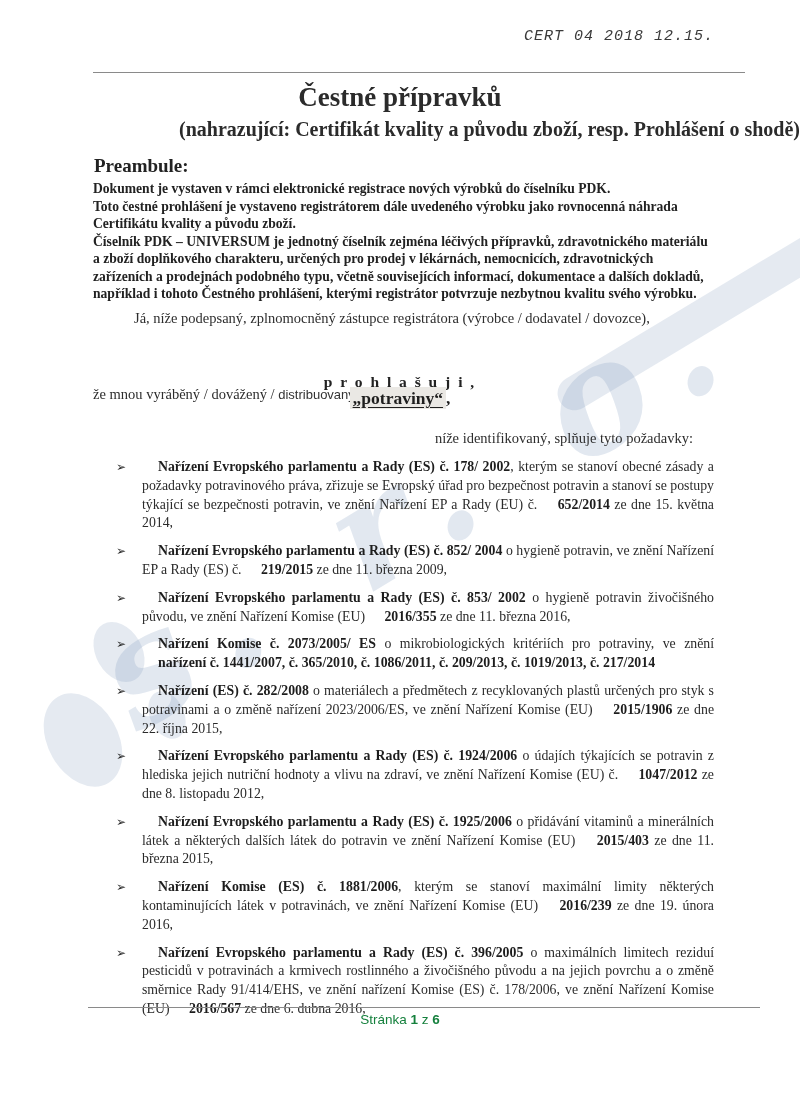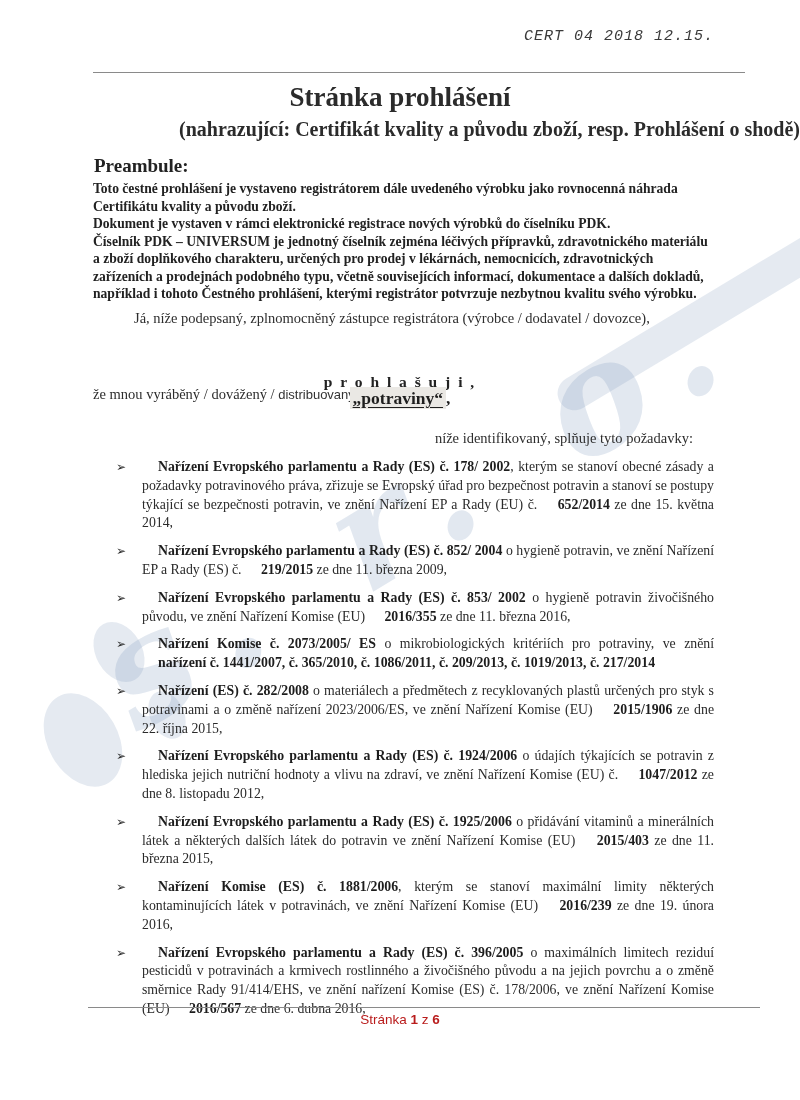--- a/index.html
+++ b/index.html
@@ -103,21 +103,21 @@
     font-size:12px;color:#2a2a2a;padding-top:2px;
   }
   .reg-text{
     flex:1;font-size:13.8px;line-height:18.8px;color:#2a2a2a;
     text-align:justify;
   }
   .reg-text .b{font-weight:bold;color:#1d1d1d;margin-left:16px;}
 
   .footer-text{
     position:absolute;top:1012px;left:0;width:800px;text-align:center;
-    font-family:"Liberation Sans", sans-serif;font-size:13.5px;color:#b91c1c;
+    font-family:"Liberation Sans", sans-serif;font-size:13.5px;color:#15803d;
   }
   .footer-text .b{font-weight:bold;}
 </style>
 </head>
 <body>
 
 <div class="page">
 
   <div class="watermark">
     <div class="wm-blob wm-b1"></div>
@@ -125,27 +125,27 @@
     <div class="wm-blob wm-b3"></div>
     <div class="wm-text">s. r. o.</div>
     <div class="wm-stroke"></div>
   </div>
 
   <div class="content">
 
     <div class="doc-code">CERT  04 2018 12.15.</div>
     <div class="rule rule-top"></div>
 
-    <div class="title-main">Stránka prohlášení</div>
+    <div class="title-main">Čestné přípravků</div>
     <div class="title-sub">(nahrazující: Certifikát kvality a původu zboží, resp. Prohlášení o shodě)</div>
 
     <div class="preambule-heading">Preambule:</div>
     <div class="preamble-block">
+        <p class="preamble-p">Dokument je vystaven v rámci elektronické registrace nových výrobků do číselníku PDK.</p>
         <p class="preamble-p">Toto čestné prohlášení je vystaveno registrátorem dále uvedeného výrobku jako rovnocenná náhrada Certifikátu kvality a původu zboží.</p>
-        <p class="preamble-p">Dokument je vystaven v rámci elektronické registrace nových výrobků do číselníku PDK.</p>
         <p class="preamble-p">Číselník PDK – UNIVERSUM je jednotný číselník zejména léčivých přípravků, zdravotnického materiálu a zboží doplňkového charakteru, určených pro prodej v lékárnách, nemocnicích, zdravotnických zařízeních a prodejnách podobného typu, včetně souvisejících informací, dokumentace a dalších dokladů, například i tohoto Čestného prohlášení, kterými registrátor potvrzuje nezbytnou kvalitu svého výrobku.</p>
       </div>
 
     <div class="intro-line">Já, níže podepsaný, zplnomocněný zástupce registrátora (výrobce / dodavatel / dovozce),</div>
     <div class="verb-line">p r o h l a š u j i ,</div>
 
     <div class="product-line">
       <span>že mnou vyráběný / dovážený  / </span><span class="sans">distribuovaný výrobek typu:</span>
     </div>
 

